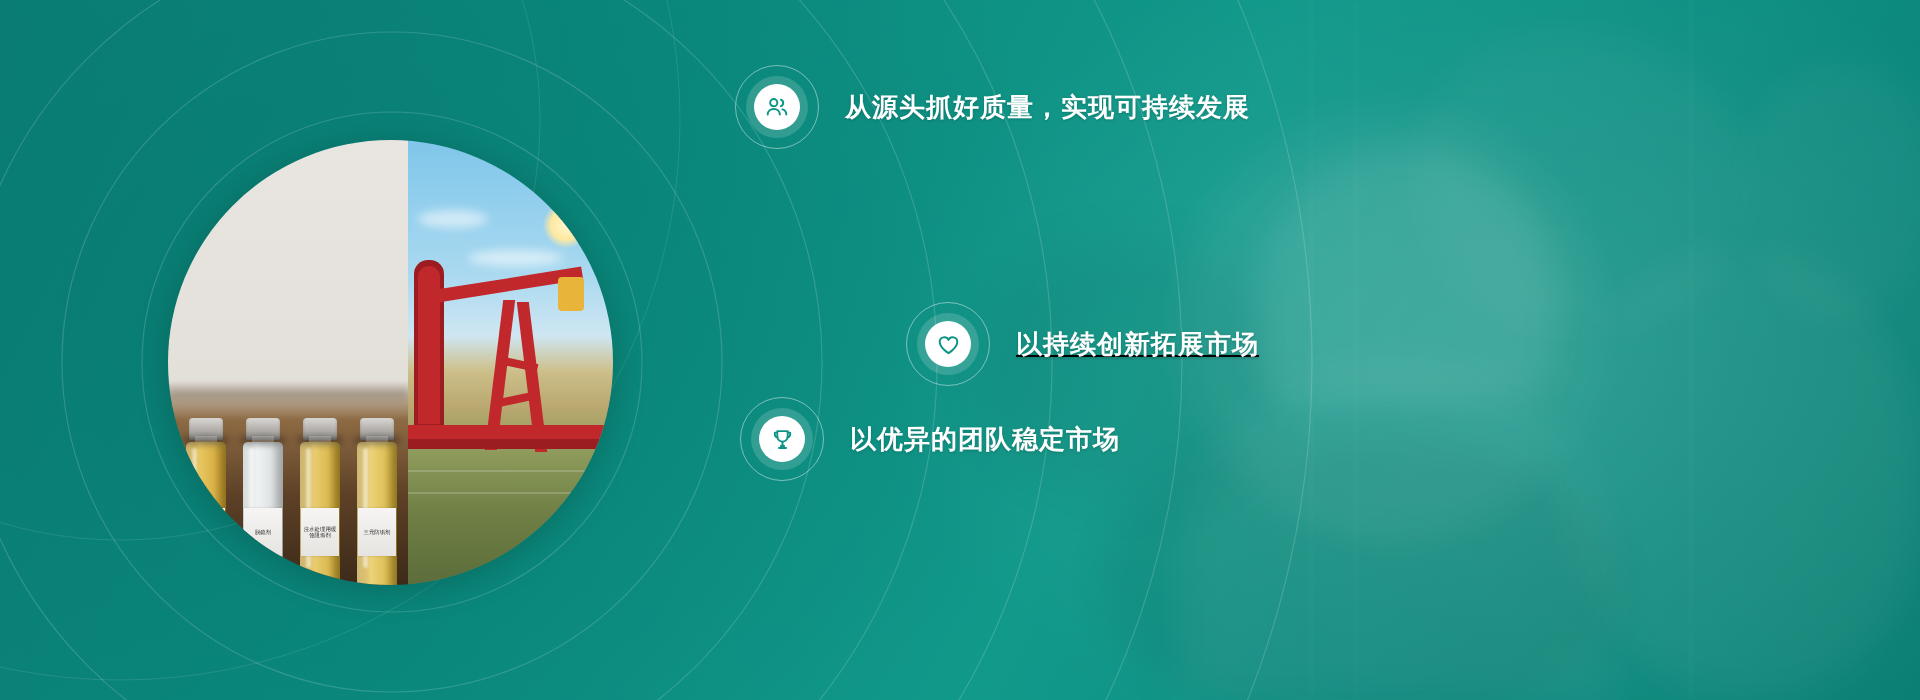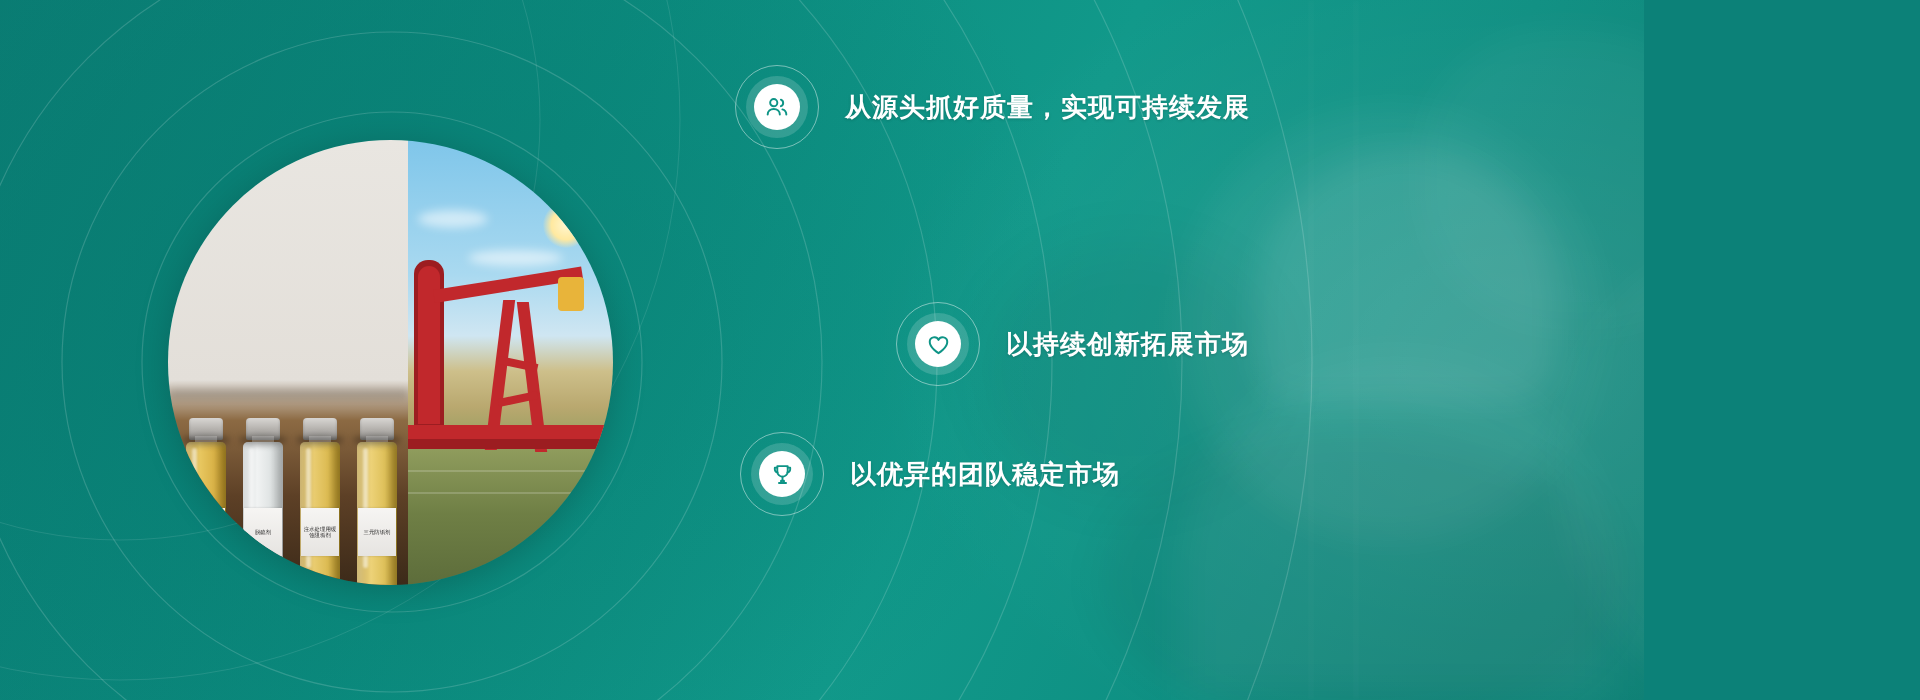--- a/index.html
+++ b/index.html
@@ -3,21 +3,21 @@
 <meta charset="utf-8">
 <title>Banner</title>
 <style>
   html,body{margin:0;padding:0;}
   body{
     width:1920px;height:700px;overflow:hidden;
     font-family:"Liberation Sans","DejaVu Sans",sans-serif;
     background:#0c8178;
   }
   #stage{
-    position:relative;width:1644px;height:700px;overflow:hidden;
+    position:relative;width:1920px;height:700px;overflow:hidden;
     background:
       radial-gradient(ellipse 900px 620px at 1500px 360px, rgba(255,255,255,0.10) 0%, rgba(255,255,255,0.04) 42%, rgba(255,255,255,0) 70%),
       radial-gradient(ellipse 1100px 800px at 300px 300px, rgba(8,120,110,0.55) 0%, rgba(8,120,110,0.0) 72%),
       linear-gradient(115deg, #0a7d74 0%, #0b8b7e 32%, #11998a 58%, #0e8f82 78%, #0b7f73 100%);
   }
 
   
   .ghost{position:absolute;pointer-events:none;border-radius:50%;filter:blur(18px);}
   .g1{left:1180px;top:110px;width:420px;height:430px;background:rgba(255,255,255,0.055);}
   .g2{left:1420px;top:30px;width:330px;height:300px;background:rgba(255,255,255,0.035);border-radius:44% 56% 52% 48%;}
@@ -220,34 +220,34 @@
             <path d="M3.4 19c0-3.1 2.5-5.2 5.6-5.2s5.6 2.1 5.6 5.2"></path>
             <path d="M15.6 5.2a3.2 3.2 0 0 1 0 6"></path>
             <path d="M17 14.2c2.2.6 3.6 2.4 3.6 4.8"></path>
           </svg>
         </div>
       </div>
       <div class="ftext">从源头抓好质量，实现可持续发展</div>
     </div>
 
 
-    <div class="feature" style="left:196px;top:302px;">
+    <div class="feature" style="left:206px;top:302px;text-decoration:underline;">
       <div class="ring-wrap">
         <div class="ring-outer"></div>
         <div class="ring-mid"></div>
         <div class="ring-inner">
           <svg width="25" height="25" viewBox="0 0 24 24" fill="none" stroke="#0e9486" stroke-width="1.9" stroke-linecap="round" stroke-linejoin="round">
             <path d="M12 20.3S3.6 15.2 3.6 9.6A4.4 4.4 0 0 1 12 7.6a4.4 4.4 0 0 1 8.4 2c0 5.6-8.4 10.7-8.4 10.7z"></path>
           </svg>
         </div>
       </div>
       <div class="ftext">以持续创新拓展市场</div>
     </div>
 
-    <div class="feature" style="left:40px;top:432px;">
+    <div class="feature" style="left:40px;top:397px;">
       <div class="ring-wrap">
         <div class="ring-outer"></div>
         <div class="ring-mid"></div>
         <div class="ring-inner">
           <svg width="25" height="25" viewBox="0 0 24 24" fill="none" stroke="#0e9486" stroke-width="1.8" stroke-linecap="round" stroke-linejoin="round">
             <path d="M7 4h10v5.1a5 5 0 0 1-10 0V4z"></path>
             <path d="M7 5.4H4.6v1.5A3.2 3.2 0 0 0 7.3 10"></path>
             <path d="M17 5.4h2.4v1.5A3.2 3.2 0 0 1 16.7 10"></path>
             <path d="M12 14.2V18"></path>
             <path d="M8.6 20.2h6.8"></path>

